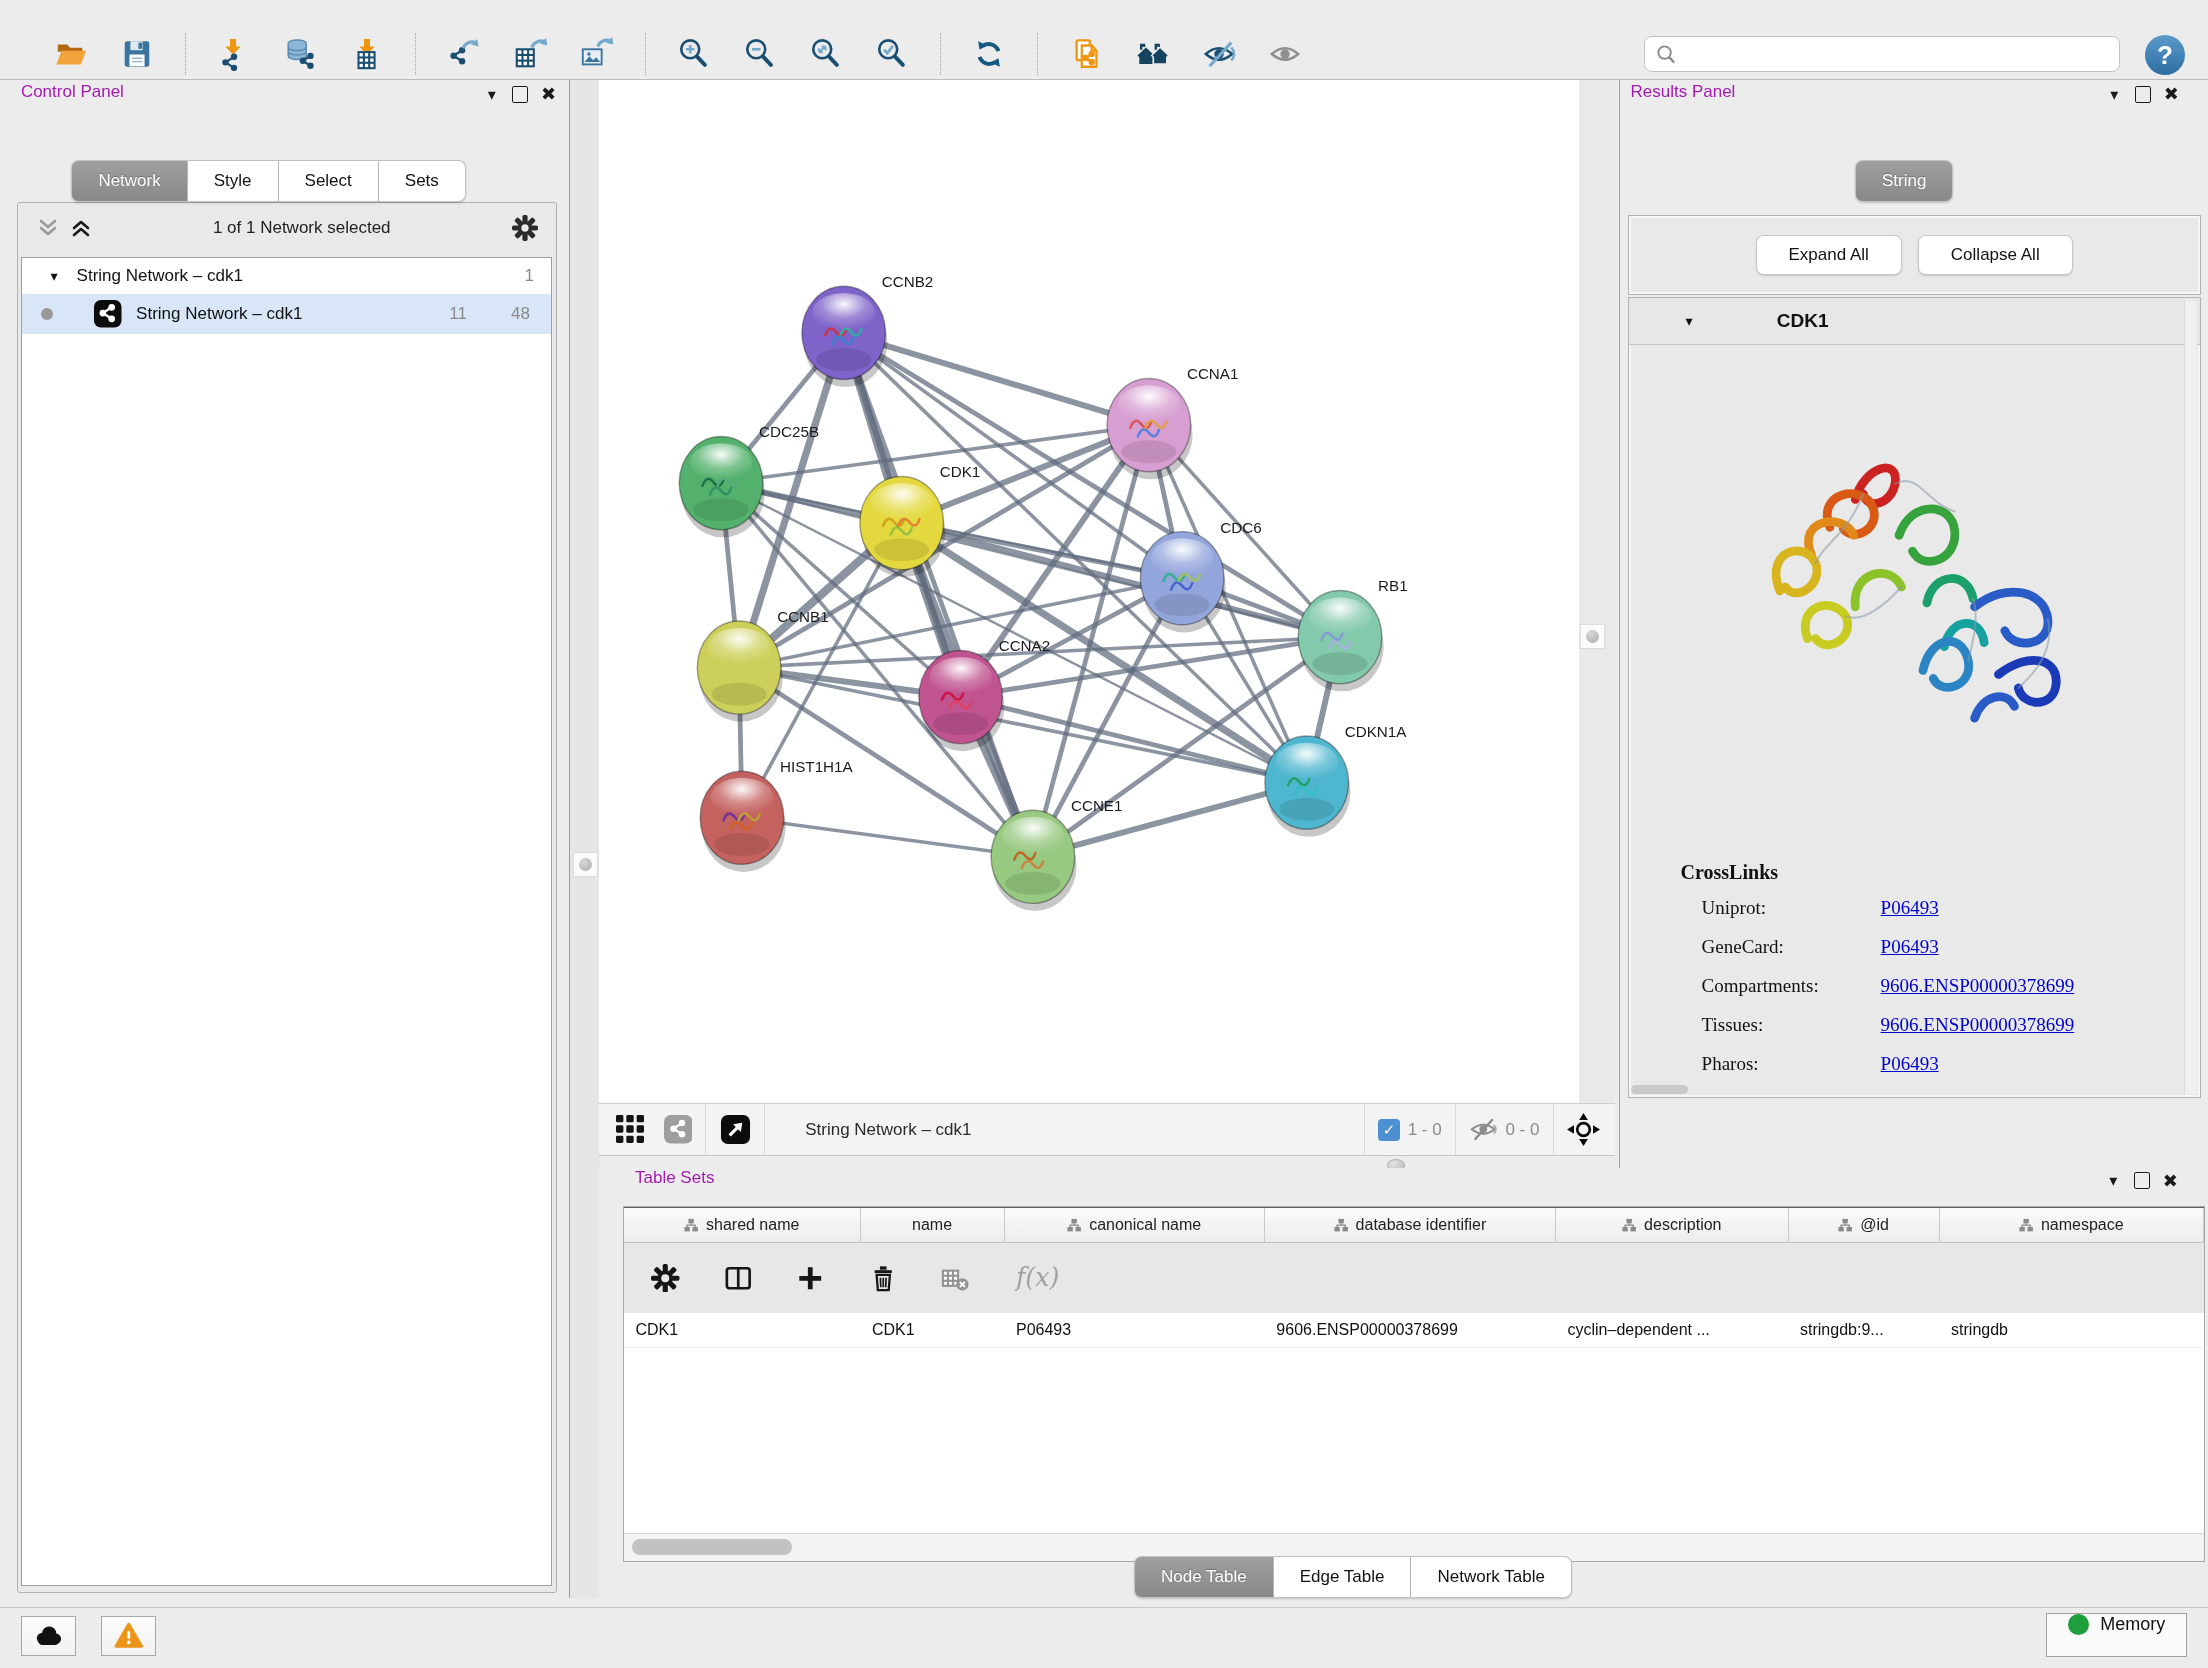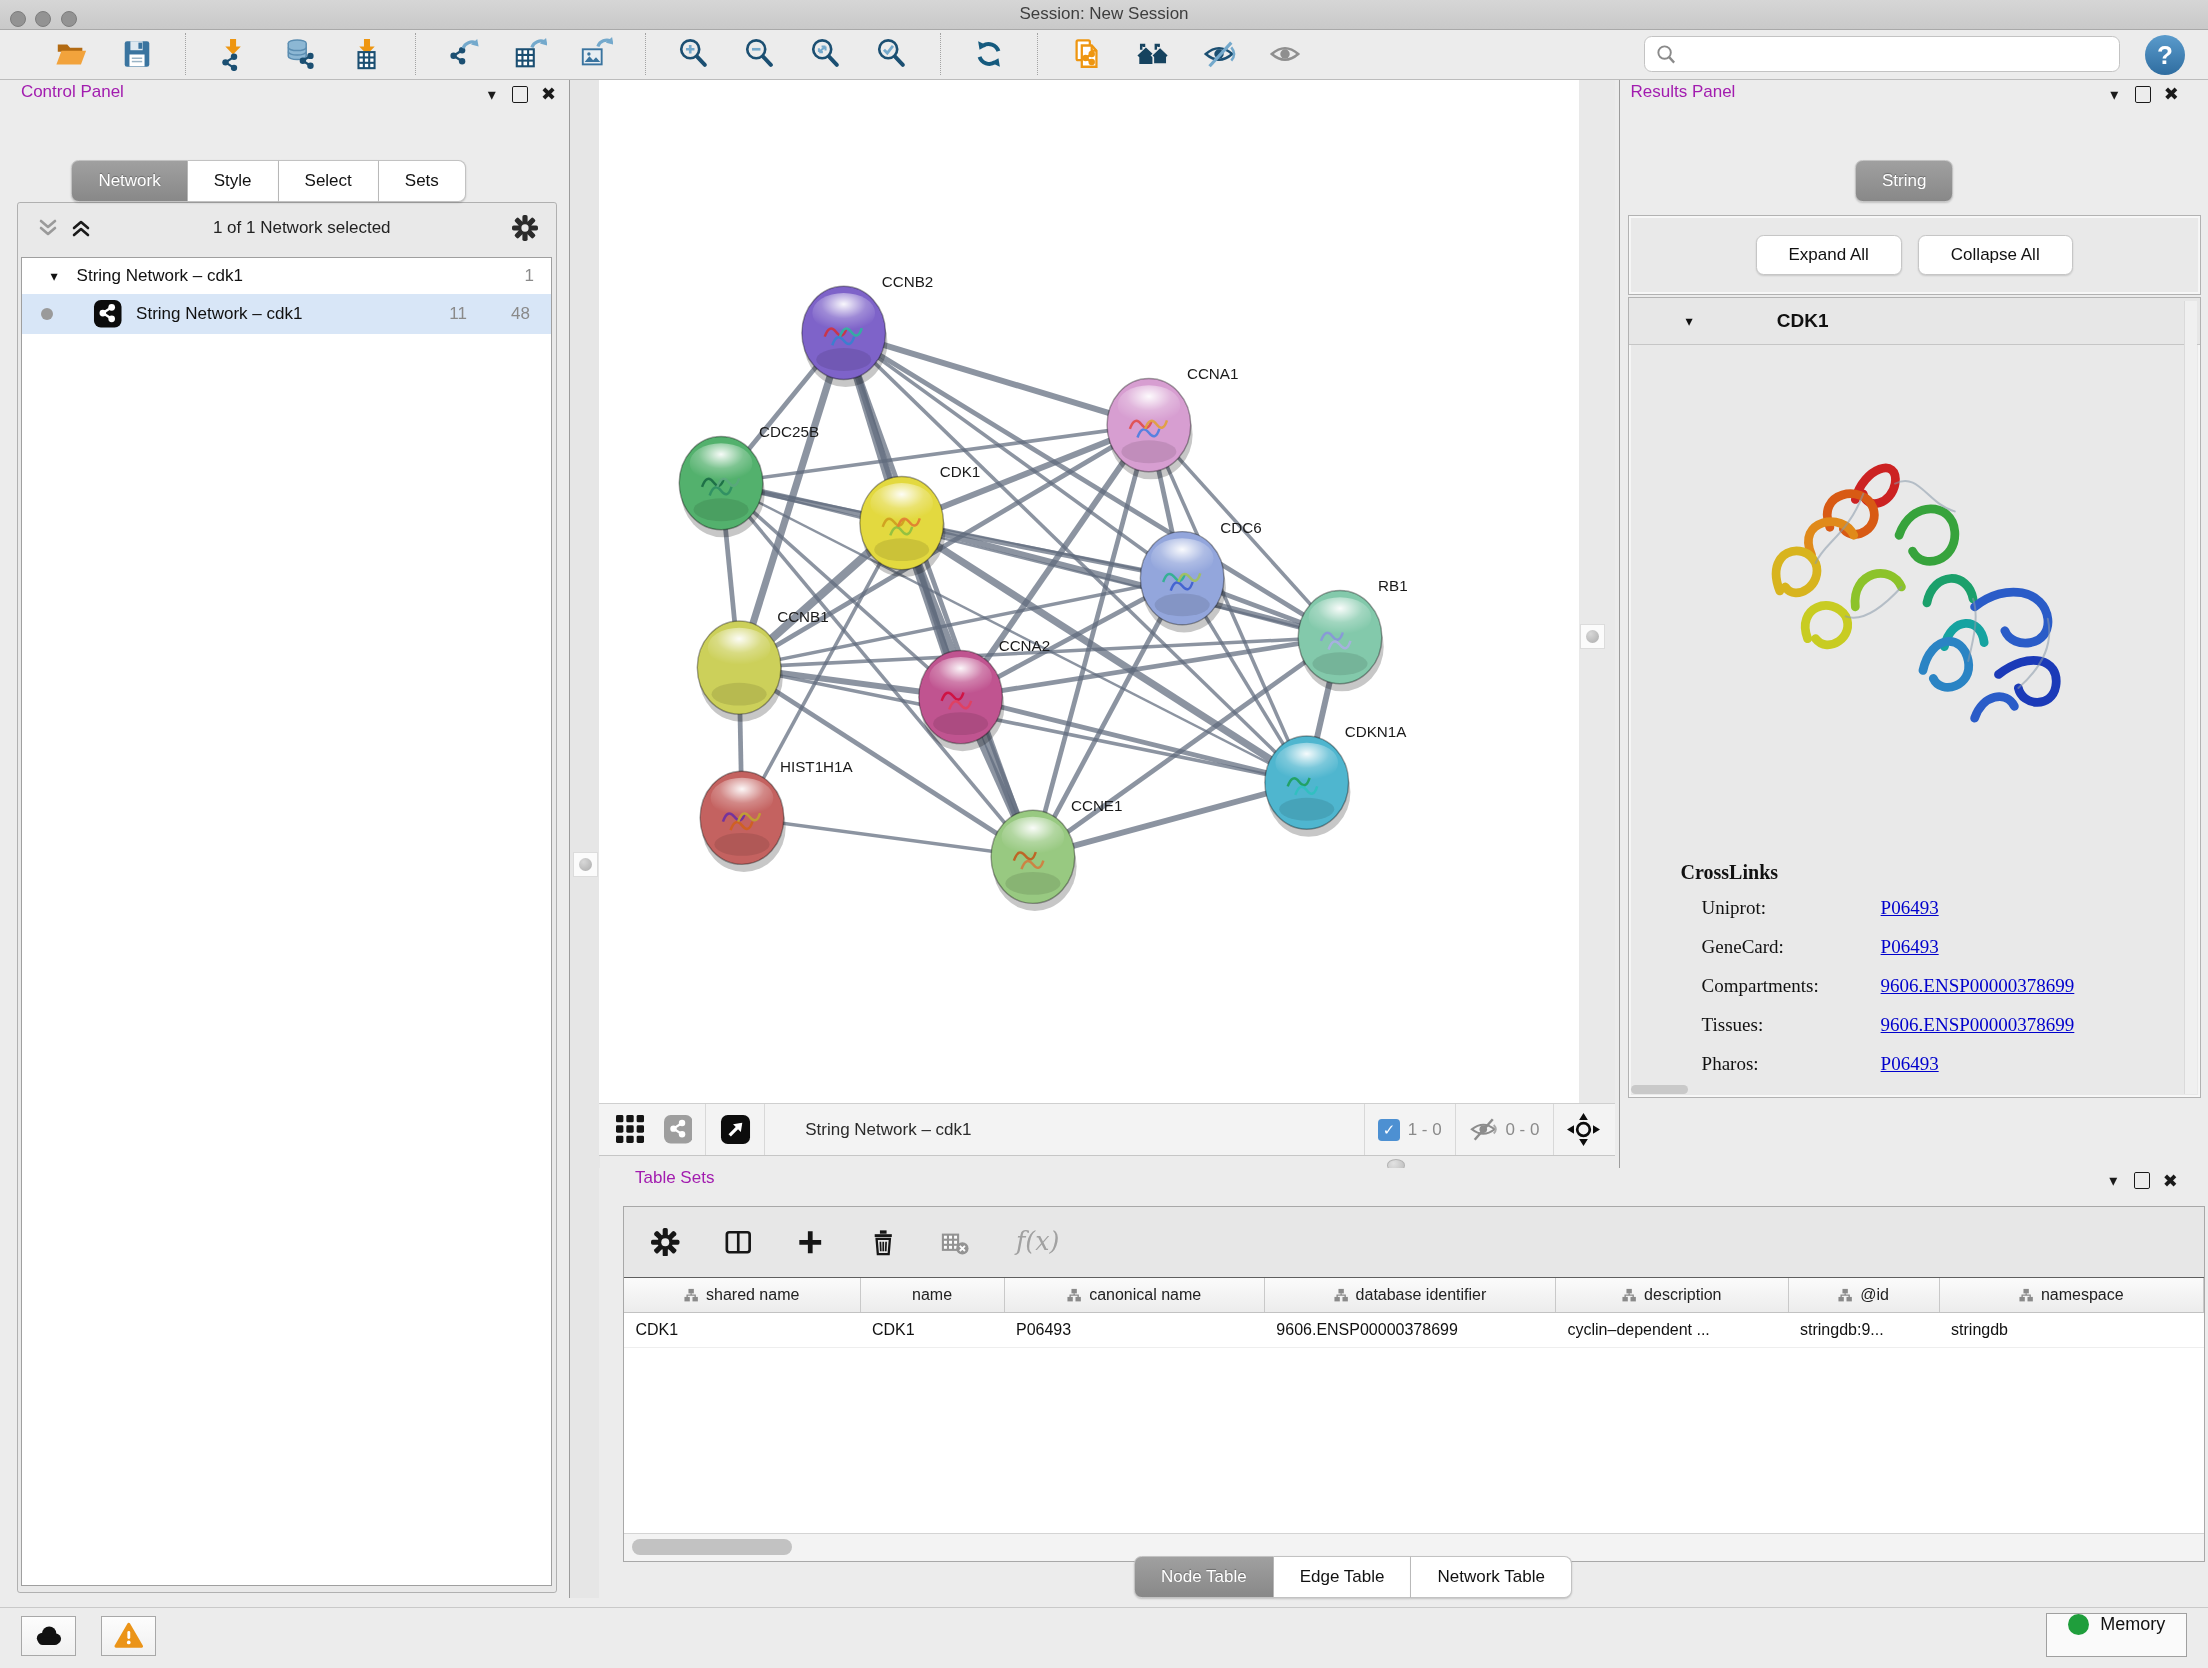--- a/index.html
+++ b/index.html
@@ -109,26 +109,20 @@
      border:1.9px solid #a0a0a0;display:flex;align-items:flex-start;justify-content:center;gap:11.4px;font-size:18px;box-sizing:border-box;}
   #memory-btn i{width:21px;height:21px;border-radius:50%;background:#1f9e3c;}
   .icon{display:inline-flex;align-items:center;justify-content:center;}
   text.nlabel{font-family:"Liberation Sans",sans-serif;font-size:16px;fill:#1a1a1a;}
 </style>
 </head>
 <body>
 
 <div id="app">
 
-  <div id="titlebar">
-    <span class="tl" style="left:9.5px"></span>
-    <span class="tl" style="left:35px"></span>
-    <span class="tl" style="left:61px"></span>
-    <div id="win-title">Session: New Session</div>
-  </div>
 
   <div id="toolbar">
     <div id="toolbar-items">
         <div class="tb-btn">
           <svg viewBox="0 0 36 36" width="34" height="34">
             <path d="M4 8 h10 l3 3.5 h13 v4 H4 z" fill="#b26a12"></path>
             <path d="M2.5 29 L8 14.5 h26 L28.5 29 z" fill="#f2a33c"></path>
           </svg>
         </div>
         <div class="tb-btn">
@@ -685,77 +679,20 @@
   <div id="table-panel">
     <div style="position:absolute;left:36px;top:0px" class="panel-title">Table Sets</div>
     <div style="position:absolute;left:1500px;top:0px;display:flex">
       <span class="pwin pcollapse">▾</span>
       <span class="pwin">
           <span class="float-box"></span>
         </span>
       <span class="pwin pclose">✖</span>
     </div>
     <div id="tp-box">
-      <div id="tp-toolbar">
-          <span class="icon" style="">
-            <svg viewBox="0 0 30 30" width="28.5" height="28.5">
-              <rect x="12.3" y="0" width="5.4" height="9" rx="1.8" fill="#161616" transform="rotate(0 15 15)"></rect>
-              <rect x="12.3" y="0" width="5.4" height="9" rx="1.8" fill="#161616" transform="rotate(45 15 15)"></rect>
-              <rect x="12.3" y="0" width="5.4" height="9" rx="1.8" fill="#161616" transform="rotate(90 15 15)"></rect>
-              <rect x="12.3" y="0" width="5.4" height="9" rx="1.8" fill="#161616" transform="rotate(135 15 15)"></rect>
-              <rect x="12.3" y="0" width="5.4" height="9" rx="1.8" fill="#161616" transform="rotate(180 15 15)"></rect>
-              <rect x="12.3" y="0" width="5.4" height="9" rx="1.8" fill="#161616" transform="rotate(225 15 15)"></rect>
-              <rect x="12.3" y="0" width="5.4" height="9" rx="1.8" fill="#161616" transform="rotate(270 15 15)"></rect>
-              <rect x="12.3" y="0" width="5.4" height="9" rx="1.8" fill="#161616" transform="rotate(315 15 15)"></rect>
-              <circle cx="15" cy="15" r="8.1" fill="#161616"></circle>
-              <circle cx="15" cy="15" r="4.2" fill="#e9e9e9"></circle>
-            </svg>
-          </span>
-          <span class="icon" style="">
-            <svg viewBox="0 0 30 30" width="28.5" height="28.5">
-              <rect x="3" y="4.5" width="24" height="21" rx="2.5" fill="none" stroke="#161616" stroke-width="2.8"></rect>
-              <line x1="15" y1="4.5" x2="15" y2="25.5" stroke="#161616" stroke-width="2.8"></line>
-            </svg>
-          </span>
-          <span class="icon" style="">
-            <svg viewBox="0 0 30 30" width="28.5" height="28.5">
-              <path d="M12.5 3.5 h5 v9 h9 v5 h-9 v9 h-5 v-9 h-9 v-5 h9 z" fill="#161616"></path>
-            </svg>
-          </span>
-          <span class="icon" style="">
-            <svg viewBox="0 0 30 30" width="28.5" height="28.5">
-              <rect x="11.5" y="2.5" width="7" height="3.5" fill="#161616"></rect>
-              <rect x="6" y="6.5" width="18" height="3" fill="#161616"></rect>
-              <path d="M8 11.5 h14 l-1.3 16 h-11.4 z" fill="none" stroke="#161616" stroke-width="2.4"></path>
-              <g stroke="#161616" stroke-width="1.8">
-                <line x1="12" y1="14.5" x2="12.4" y2="24.5"></line>
-                <line x1="15" y1="14.5" x2="15" y2="24.5"></line>
-                <line x1="18" y1="14.5" x2="17.6" y2="24.5"></line>
-              </g>
-            </svg>
-          </span>
-          <span class="icon" style="opacity:.9;">
-            <svg viewBox="0 0 30 30" width="28.5" height="28.5">
-              <g stroke="#8a8a8a" stroke-width="2.2" fill="#fff">
- <rect x="2" y="7" width="16" height="16"></rect>
-                <line x1="2" y1="12.333333333333332" x2="18" y2="12.333333333333332"></line>
-                <line x1="2" y1="17.666666666666664" x2="18" y2="17.666666666666664"></line>
- <line x1="7.333333333333333" y1="7" x2="7.333333333333333" y2="23"></line>
-                <line x1="12.666666666666666" y1="7" x2="12.666666666666666" y2="23"></line>
-              </g>
-              <circle cx="22.5" cy="21.5" r="6.5" fill="#8a8a8a"></circle>
-              <path d="M19.8 18.8 l5.4 5.4 M25.2 18.8 l-5.4 5.4" stroke="#fff" stroke-width="2"></path>
-            </svg>
-          </span>
-          <span class="icon" style="opacity:.9;">
-            <svg viewBox="0 0 52 34" width="49" height="32">
-              <text x="2" y="26" font-family="DejaVu Serif, serif" font-style="italic" font-size="27" fill="#9a9a9a">f(x)</text>
-            </svg>
-          </span>
-        </div>
       <div id="tp-header">
           <div class="th" style="width:238px">
             <span class="icon">
               <svg viewBox="0 0 16 16" width="14.3" height="14.3">
                 <g fill="#8a8a8a">
                   <rect x="5" y="1" width="6" height="5"></rect>
                   <rect x="0.5" y="10" width="6" height="5"></rect>
                   <rect x="9.5" y="10" width="6" height="5"></rect>
                 </g>
                 <path d="M8 6 v2 M3.5 10 v-2 h9 v2" stroke="#8a8a8a" stroke-width="1.5" fill="none"></path>
@@ -825,20 +762,77 @@
                   <rect x="5" y="1" width="6" height="5"></rect>
                   <rect x="0.5" y="10" width="6" height="5"></rect>
                   <rect x="9.5" y="10" width="6" height="5"></rect>
                 </g>
                 <path d="M8 6 v2 M3.5 10 v-2 h9 v2" stroke="#8a8a8a" stroke-width="1.5" fill="none"></path>
               </svg>
             </span>
             <span>namespace</span>
           </div>
         </div>
+      <div id="tp-toolbar">
+          <span class="icon" style="">
+            <svg viewBox="0 0 30 30" width="28.5" height="28.5">
+              <rect x="12.3" y="0" width="5.4" height="9" rx="1.8" fill="#161616" transform="rotate(0 15 15)"></rect>
+              <rect x="12.3" y="0" width="5.4" height="9" rx="1.8" fill="#161616" transform="rotate(45 15 15)"></rect>
+              <rect x="12.3" y="0" width="5.4" height="9" rx="1.8" fill="#161616" transform="rotate(90 15 15)"></rect>
+              <rect x="12.3" y="0" width="5.4" height="9" rx="1.8" fill="#161616" transform="rotate(135 15 15)"></rect>
+              <rect x="12.3" y="0" width="5.4" height="9" rx="1.8" fill="#161616" transform="rotate(180 15 15)"></rect>
+              <rect x="12.3" y="0" width="5.4" height="9" rx="1.8" fill="#161616" transform="rotate(225 15 15)"></rect>
+              <rect x="12.3" y="0" width="5.4" height="9" rx="1.8" fill="#161616" transform="rotate(270 15 15)"></rect>
+              <rect x="12.3" y="0" width="5.4" height="9" rx="1.8" fill="#161616" transform="rotate(315 15 15)"></rect>
+              <circle cx="15" cy="15" r="8.1" fill="#161616"></circle>
+              <circle cx="15" cy="15" r="4.2" fill="#e9e9e9"></circle>
+            </svg>
+          </span>
+          <span class="icon" style="">
+            <svg viewBox="0 0 30 30" width="28.5" height="28.5">
+              <rect x="3" y="4.5" width="24" height="21" rx="2.5" fill="none" stroke="#161616" stroke-width="2.8"></rect>
+              <line x1="15" y1="4.5" x2="15" y2="25.5" stroke="#161616" stroke-width="2.8"></line>
+            </svg>
+          </span>
+          <span class="icon" style="">
+            <svg viewBox="0 0 30 30" width="28.5" height="28.5">
+              <path d="M12.5 3.5 h5 v9 h9 v5 h-9 v9 h-5 v-9 h-9 v-5 h9 z" fill="#161616"></path>
+            </svg>
+          </span>
+          <span class="icon" style="">
+            <svg viewBox="0 0 30 30" width="28.5" height="28.5">
+              <rect x="11.5" y="2.5" width="7" height="3.5" fill="#161616"></rect>
+              <rect x="6" y="6.5" width="18" height="3" fill="#161616"></rect>
+              <path d="M8 11.5 h14 l-1.3 16 h-11.4 z" fill="none" stroke="#161616" stroke-width="2.4"></path>
+              <g stroke="#161616" stroke-width="1.8">
+                <line x1="12" y1="14.5" x2="12.4" y2="24.5"></line>
+                <line x1="15" y1="14.5" x2="15" y2="24.5"></line>
+                <line x1="18" y1="14.5" x2="17.6" y2="24.5"></line>
+              </g>
+            </svg>
+          </span>
+          <span class="icon" style="opacity:.9;">
+            <svg viewBox="0 0 30 30" width="28.5" height="28.5">
+              <g stroke="#8a8a8a" stroke-width="2.2" fill="#fff">
+ <rect x="2" y="7" width="16" height="16"></rect>
+                <line x1="2" y1="12.333333333333332" x2="18" y2="12.333333333333332"></line>
+                <line x1="2" y1="17.666666666666664" x2="18" y2="17.666666666666664"></line>
+ <line x1="7.333333333333333" y1="7" x2="7.333333333333333" y2="23"></line>
+                <line x1="12.666666666666666" y1="7" x2="12.666666666666666" y2="23"></line>
+              </g>
+              <circle cx="22.5" cy="21.5" r="6.5" fill="#8a8a8a"></circle>
+              <path d="M19.8 18.8 l5.4 5.4 M25.2 18.8 l-5.4 5.4" stroke="#fff" stroke-width="2"></path>
+            </svg>
+          </span>
+          <span class="icon" style="opacity:.9;">
+            <svg viewBox="0 0 52 34" width="49" height="32">
+              <text x="2" y="26" font-family="DejaVu Serif, serif" font-style="italic" font-size="27" fill="#9a9a9a">f(x)</text>
+            </svg>
+          </span>
+        </div>
       <div id="tp-row">
           <div class="td" style="width:238px">CDK1</div>
           <div class="td" style="width:145px">CDK1</div>
           <div class="td" style="width:262px">P06493</div>
           <div class="td" style="width:293px">9606.ENSP00000378699</div>
           <div class="td" style="width:234px">cyclin–dependent ...</div>
           <div class="td" style="width:152px">stringdb:9...</div>
           <div class="td" style="width:266px">stringdb</div>
         </div>
       <div id="tp-scroll">

